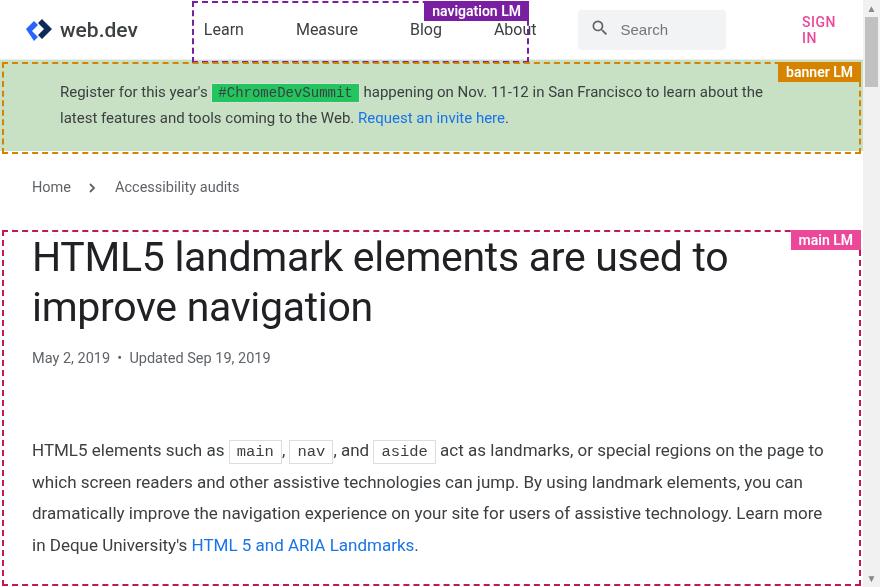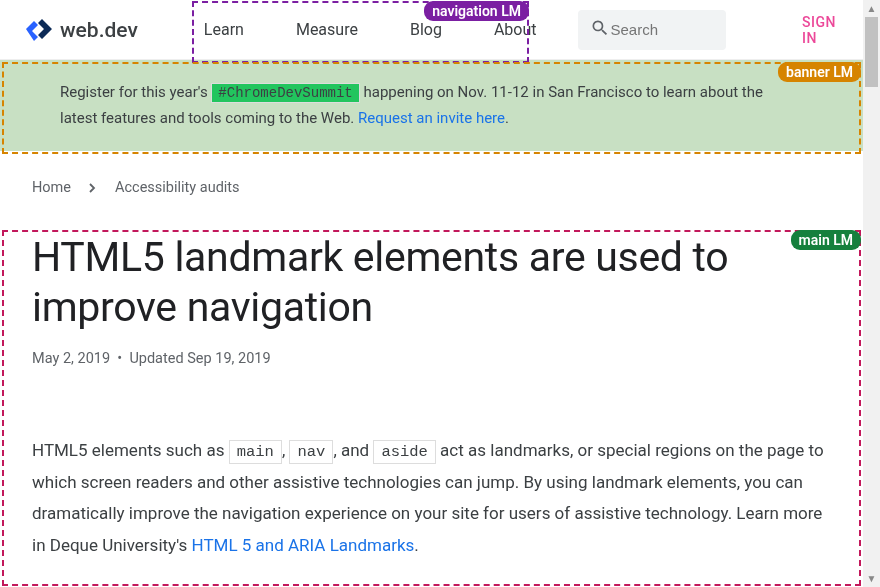--- a/index.html
+++ b/index.html
@@ -85,39 +85,38 @@
   .lm-label {
     position: absolute;
     top: -2px;
     right: -2px;
     padding: 2px 8px;
     font-size: 14px;
     font-weight: 600;
     color: #fff;
     white-space: nowrap;
     pointer-events: none;
-    border-radius: 9px;
   }
   .lm-nav { border-color: #7b1fa2; }
   .lm-nav .lm-label { background: #7b1fa2; }
   .lm-banner { border-color: #d68400; }
   .lm-banner .lm-label { background: #d68400; }
   .lm-main { border-color: #c2185b; }
-  .lm-main .lm-label { background: #15803d; }
+  .lm-main .lm-label { background: #ec4899; }
 
   .spacer { flex: 1; }
   .search {
     width: 200px;
     height: 40px;
     background: #f1f3f4;
     border-radius: 4px;
     display: flex;
     align-items: center;
     padding: 0 12px;
-    gap: 0;
+    gap: 10px;
     margin-right: 24px;
   }
   .search svg { width: 20px; height: 20px; fill: #5f6368; }
   .search input {
     border: none;
     background: transparent;
     outline: none;
     font-size: 15px;
     color: #5f6368;
     width: 100%;

